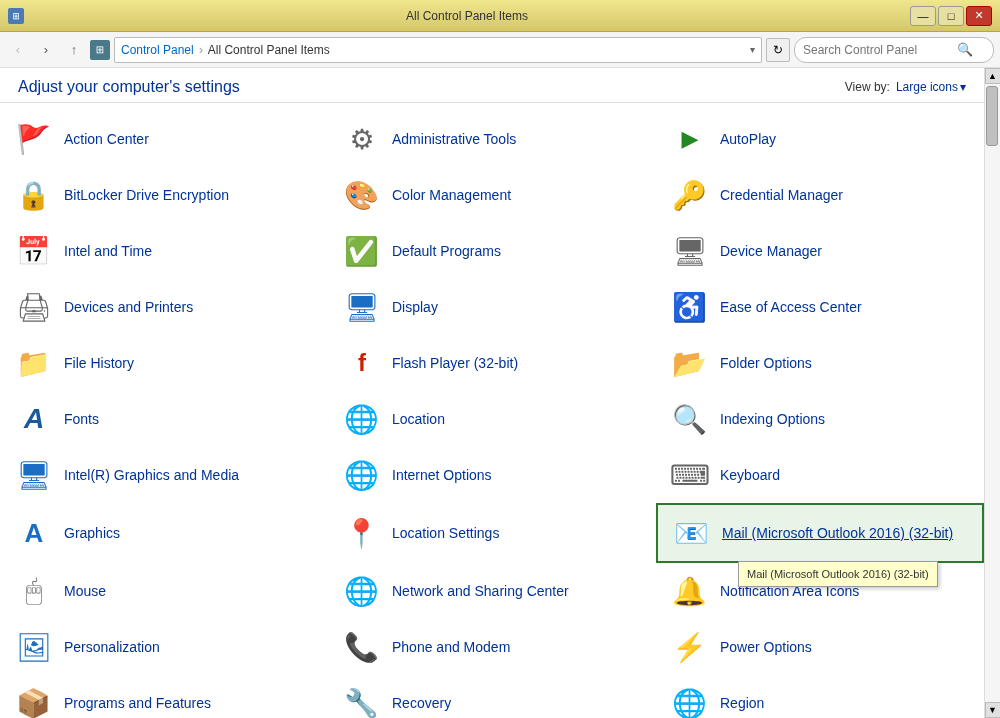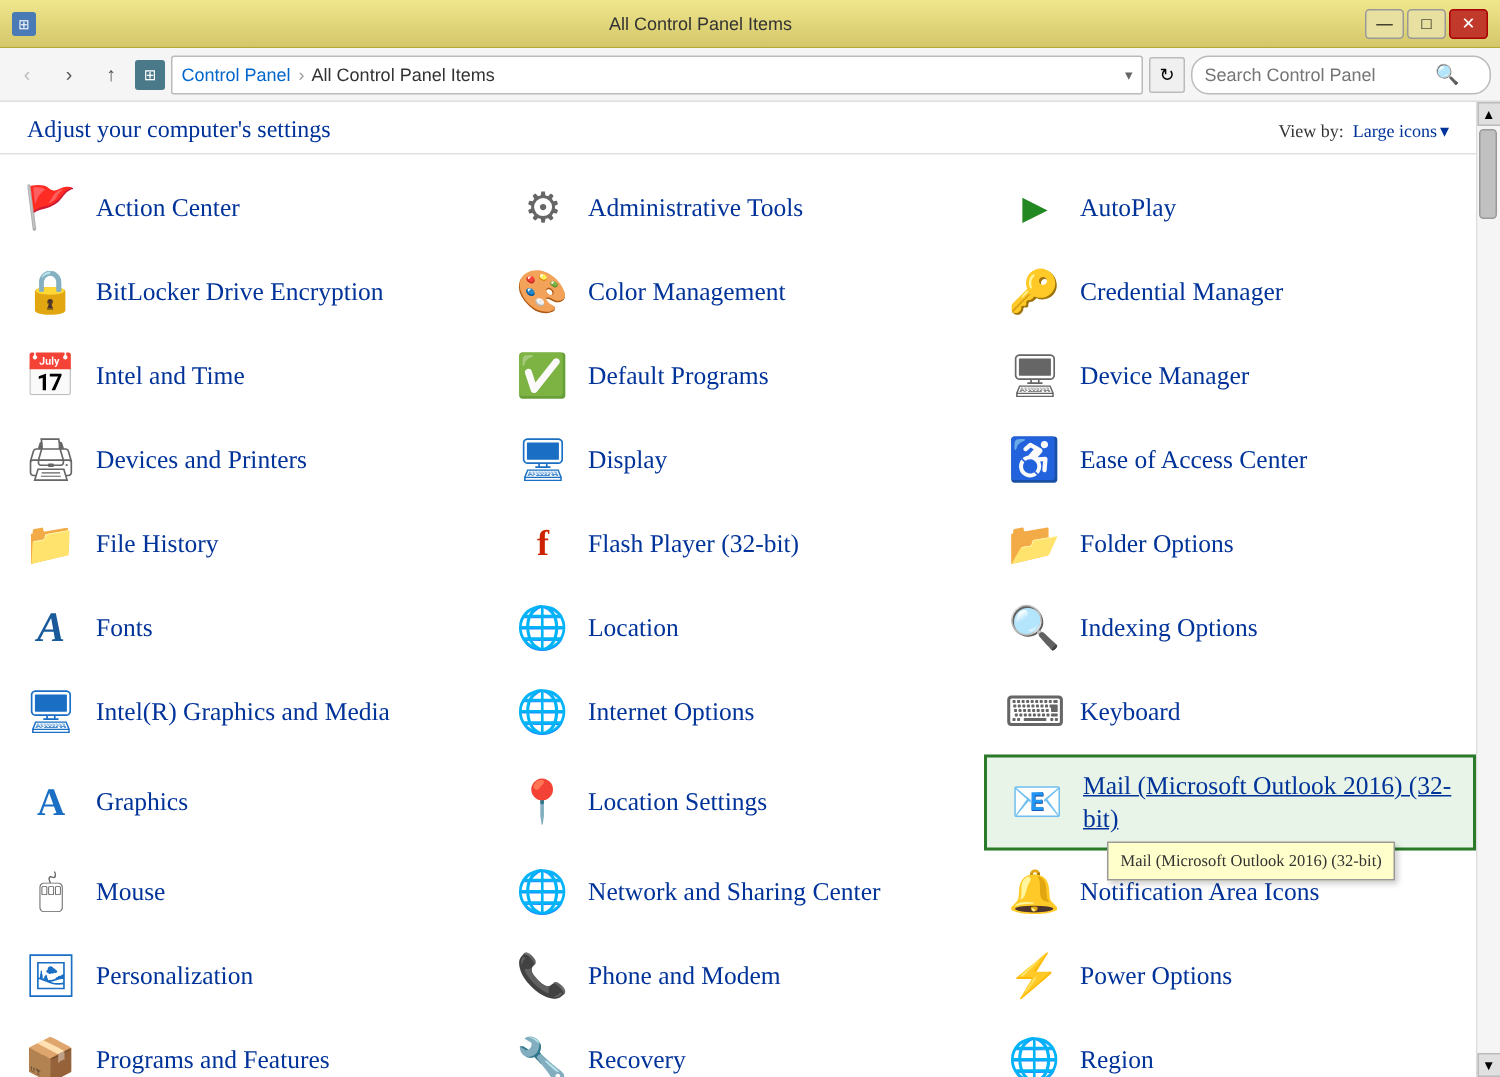--- a/index.html
+++ b/index.html
@@ -68,21 +68,20 @@
       height: calc(718px - 32px - 36px);
       overflow: hidden;
     }
 
     
     .content-area {
       flex: 1;
       overflow-y: auto;
       padding: 0;
       position: relative;
-      font-family: Liberation Serif, serif;
     }
 
     .content-header {
       padding: 10px 18px 6px;
       display: flex;
       justify-content: space-between;
       align-items: center;
       border-bottom: 1px solid #e0e0e0;
     }
     .adjust-text { font-size: 16px; color: #003399; font-weight: normal; }
@@ -104,21 +103,21 @@
       gap: 10px;
       cursor: pointer;
       position: relative;
     }
     .item-icon {
       width: 40px; height: 40px; flex-shrink: 0;
       display: flex; align-items: center; justify-content: center;
       font-size: 28px;
     }
     .item-label {
-      font-size: 17px; color: #003399; line-height: 1.3;
+      font-size: 14px; color: #003399; line-height: 1.3;
       cursor: pointer;
     }
     .item-label.highlighted { color: #003399; text-decoration: underline; }
 
     
     .tooltip {
       position: absolute;
       background: #ffffcc;
       border: 1px solid #999;
       padding: 4px 8px;

